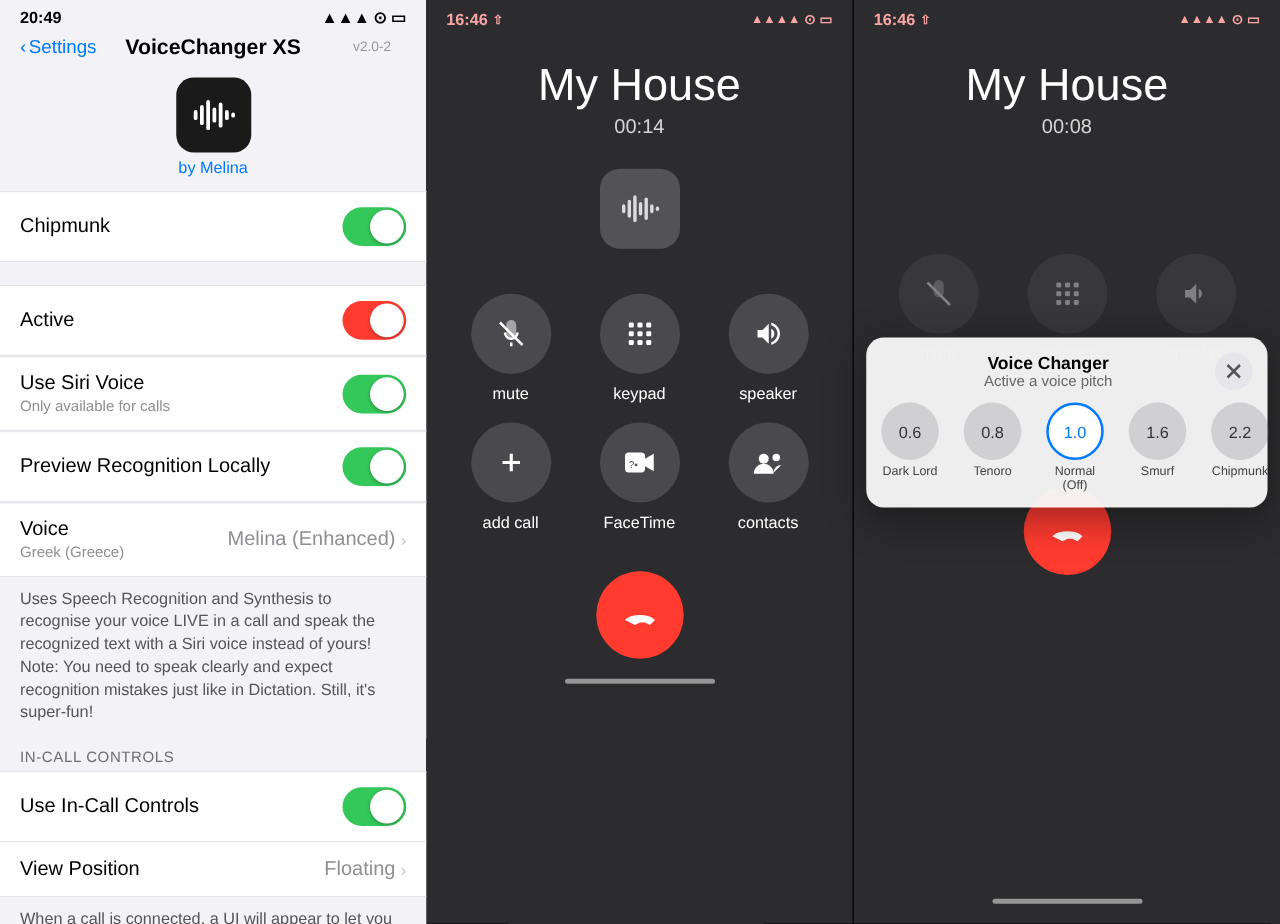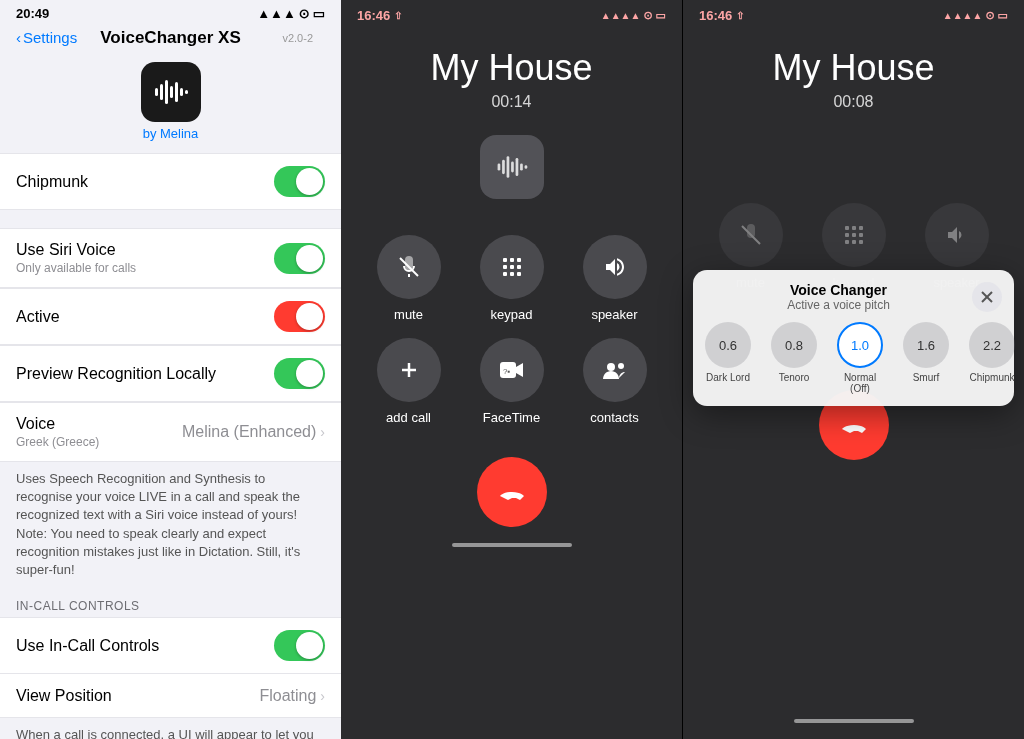--- a/index.html
+++ b/index.html
@@ -410,34 +410,34 @@
         <div class="toggle toggle-on">
           <div class="toggle-knob"></div>
         </div>
       </div>
     </div>
 
     <div class="spacer-group"></div>
 
     <div class="settings-group">
       <div class="settings-cell">
+        <span class="cell-label">Active</span>
+        <div class="toggle toggle-red">
+          <div class="toggle-knob"></div>
+        </div>
+      </div>
+    </div>
+
+    <div class="settings-group">
+      <div class="settings-cell">
         <div class="cell-left">
           <span class="cell-label">Use Siri Voice</span>
           <span class="cell-sublabel">Only available for calls</span>
         </div>
         <div class="toggle toggle-on">
-          <div class="toggle-knob"></div>
-        </div>
-      </div>
-    </div>
-
-    <div class="settings-group">
-      <div class="settings-cell">
-        <span class="cell-label">Active</span>
-        <div class="toggle toggle-red">
           <div class="toggle-knob"></div>
         </div>
       </div>
     </div>
 
     <div class="settings-group">
       <div class="settings-cell">
         <span class="cell-label">Preview Recognition Locally</span>
         <div class="toggle toggle-on">
           <div class="toggle-knob"></div>

